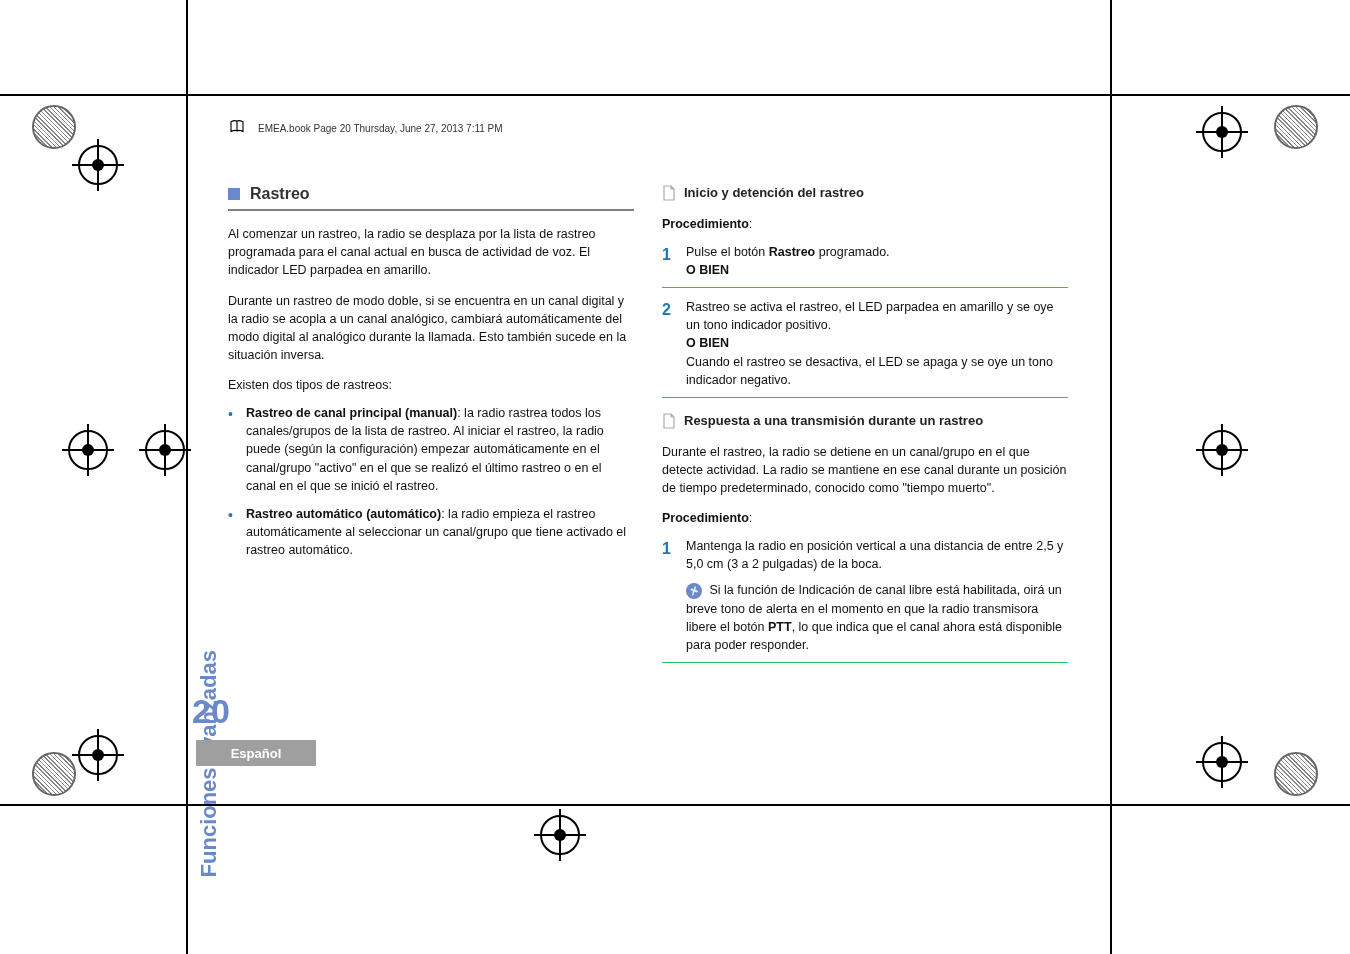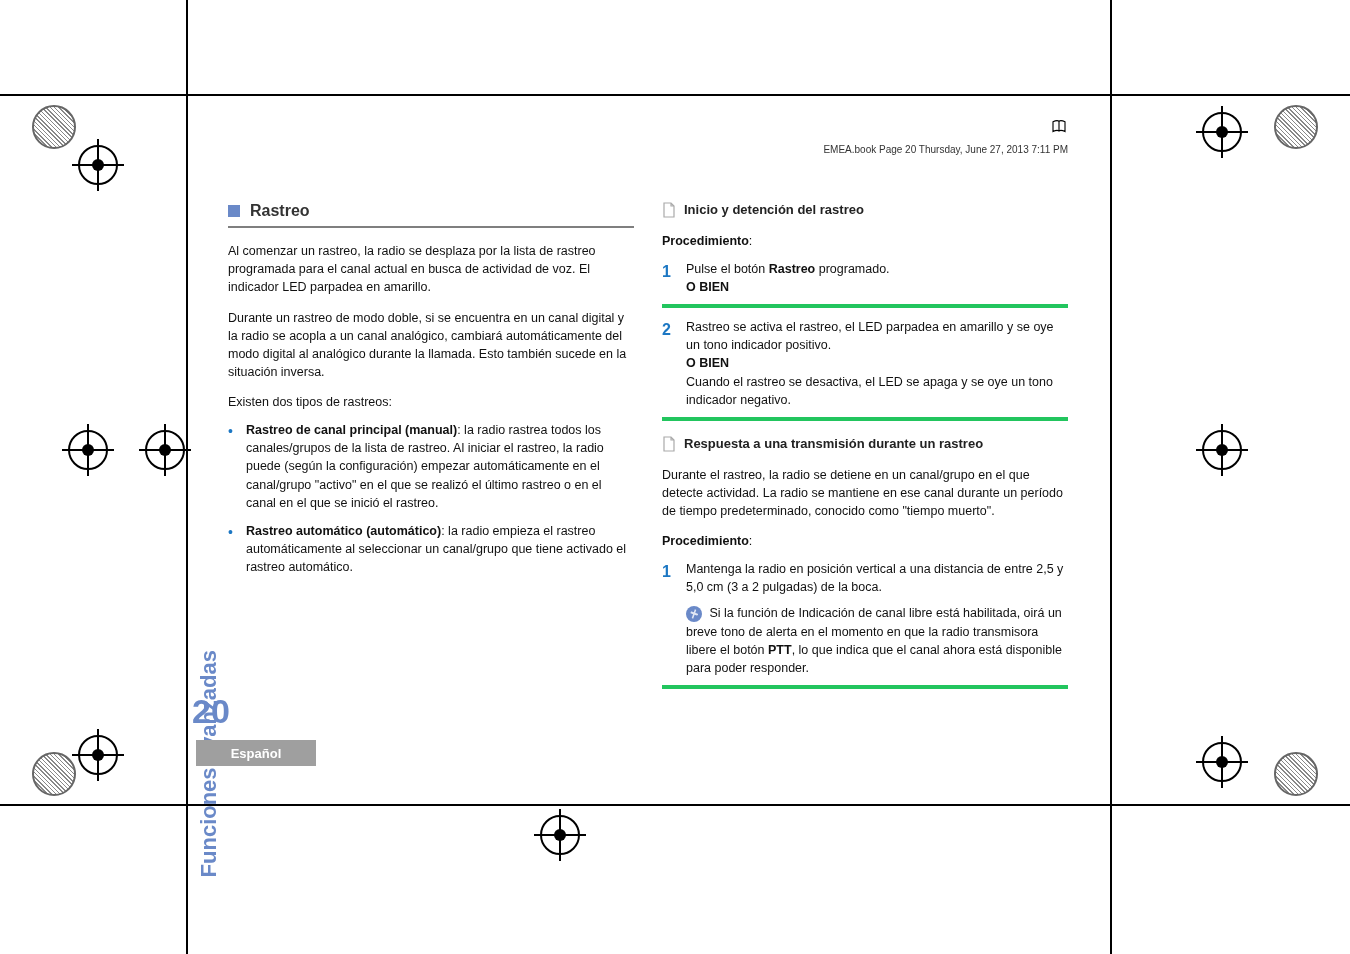--- a/index.html
+++ b/index.html
@@ -47,23 +47,22 @@
     top: 100px;
     left: 192px;
     width: 912px;
     height: 700px;
   }
   .header-line {
     font-size: 10px;
     color: #333;
     padding: 18px 36px 0 36px;
     display: flex;
-    align-items: flex-end;
-    gap: 6px;
-    flex-direction: column;
+    align-items: center;
+    gap: 12px;
   }
   .header-icon svg { width:18px; height:18px; }
 
   .content {
     display: flex;
     gap: 28px;
     padding: 44px 36px 0 36px;
     font-size: 12.5px;
     line-height: 1.45;
     color: #111;
@@ -105,21 +104,21 @@
     margin: 2px 0 8px 0;
     color: #222;
   }
   .file-icon {
     width: 14px; height: 16px;
     display: inline-block;
     position: relative;
   }
   .file-icon svg { width:100%; height:100%; }
   ol.steps { list-style:none; padding:0; margin:0 0 14px 0; counter-reset: step; }
-  ol.steps > li { position: relative; padding-left: 24px; margin-bottom: 10px; border-bottom: 4px solid #22c55e; padding-bottom: 8px;}
+  ol.steps > li { position: relative; padding-left: 24px; margin-bottom: 10px; border-bottom: 1px solid #22c55e; padding-bottom: 8px;}
   ol.steps > li::before {
     counter-increment: step;
     content: counter(step);
     position: absolute; left: 0; top: 0;
     color: #1c77c3;
     font-weight: bold;
     font-size: 16px;
   }
   .note-icon {
     display:inline-block;
@@ -294,21 +293,21 @@
       </ol>
 
       <div class="sub-head" style="margin-top:14px;">
         <span class="file-icon">
           <svg viewBox="0 0 14 16">
               <path fill="none" stroke="#aaa" stroke-width="1.2" d="M2 1h7l3 3v11H2z M9 1v3h3"></path>
             </svg>
         </span>
         <span>Respuesta a una transmisión durante un rastreo</span>
       </div>
-      <p>Durante el rastreo, la radio se detiene en un canal/grupo en el que detecte actividad. La radio se mantiene en ese canal durante un período de tiempo predeterminado, conocido como "tiempo muerto".</p>
+      <p>Durante el rastreo, la radio se detiene en un canal/grupo en el que detecte actividad. La radio se mantiene en ese canal durante un posición de tiempo predeterminado, conocido como "tiempo muerto".</p>
       <p><span class="bold">Procedimiento</span>:</p>
       <ol class="steps">
         <li>
           <span>Mantenga la radio en posición vertical a una distancia de entre 2,5 y 5,0 cm (3 a 2 pulgadas) de la boca.</span>
           <div style="margin-top:8px;">
             <span class="note-icon"></span>
             <span>Si la función de Indicación de canal libre está habilitada, oirá un breve tono de alerta en el momento en que la radio transmisora libere el botón </span><span class="bold">PTT</span><span>, lo que indica que el canal ahora está disponible para poder responder.</span>
           </div>
         </li>
       </ol>

